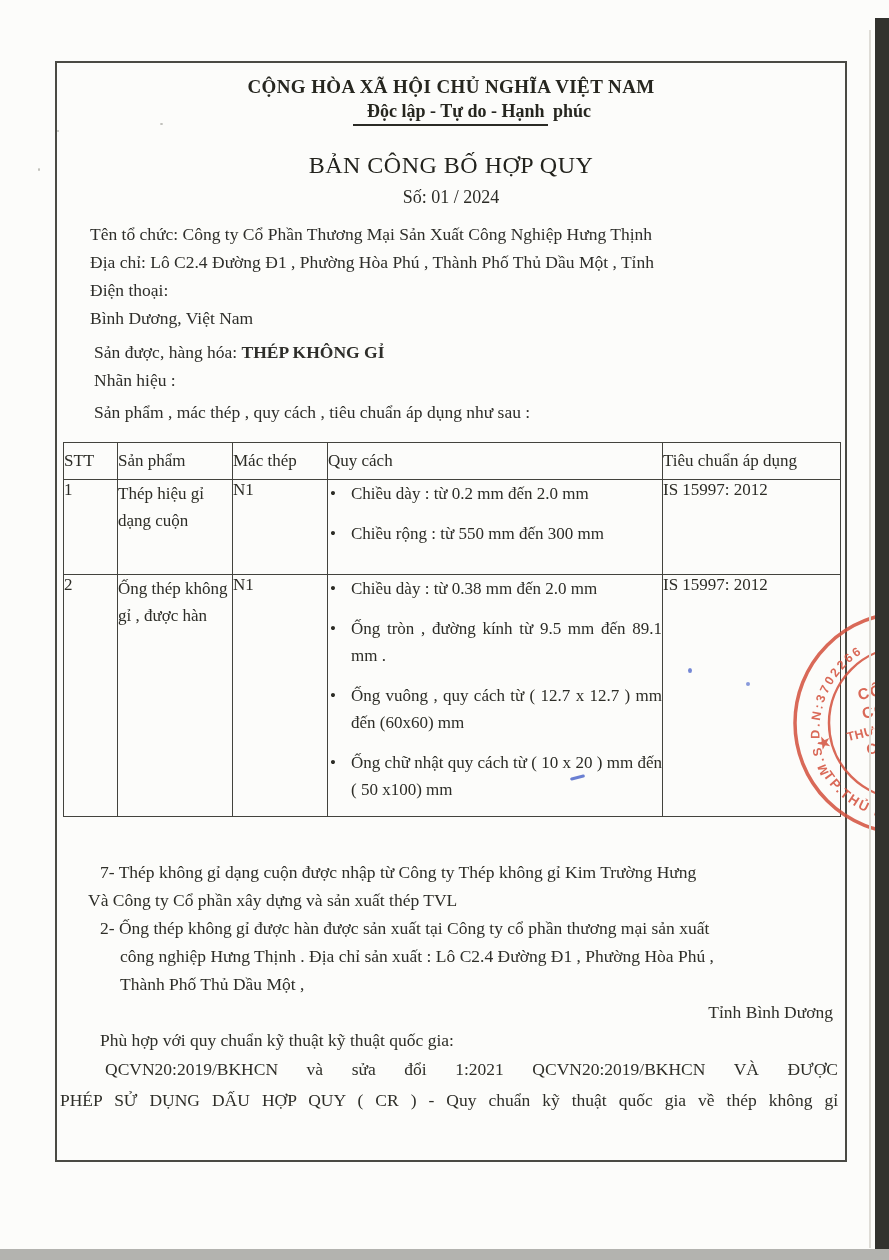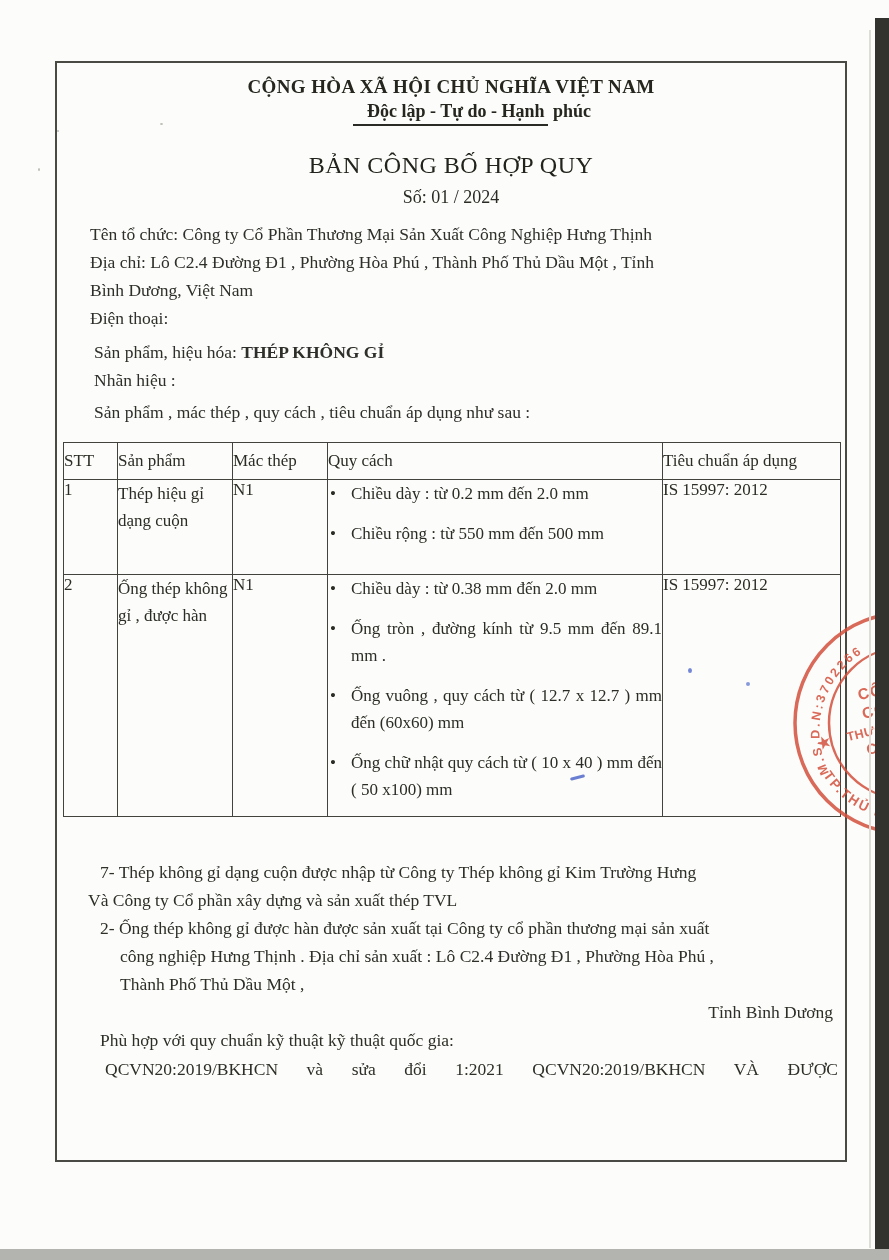--- a/index.html
+++ b/index.html
@@ -119,23 +119,23 @@
     <div class="hdr">
       <div class="republic">CỘNG HÒA XÃ HỘI CHỦ NGHĨA VIỆT NAM</div>
       <div class="motto"><span class="u">Độc lập - Tự do - Hạnh</span><span> phúc</span></div>
       <div class="title">BẢN CÔNG BỐ HỢP QUY</div>
       <div class="docnum">Số: 01 / 2024</div>
     </div>
 
     <div class="info">
       <div class="ln">Tên tổ chức: Công ty Cổ Phần Thương Mại Sản Xuất Công Nghiệp Hưng Thịnh</div>
       <div class="ln">Địa chỉ: Lô C2.4 Đường Đ1 , Phường Hòa Phú , Thành Phố Thủ Dầu Một , Tỉnh</div>
+      <div class="ln">Điện thoại:</div>
       <div class="ln">Bình Dương, Việt Nam</div>
-      <div class="ln">Điện thoại:</div>
-      <div class="ln gap prod"><span>Sản phẩm, hiệu hóa: </span><span class="bold">THÉP KHÔNG GỈ</span></div>
+      <div class="ln gap prod"><span>Sản được, hàng hóa: </span><span class="bold">THÉP KHÔNG GỈ</span></div>
       <div class="ln prod">Nhãn hiệu :</div>
       <div class="ln gap2 prod">Sản phẩm , mác thép , quy cách , tiêu chuẩn áp dụng như sau :</div>
     </div>
 
     <table class="spec">
       <colgroup>
           <col class="c1">
           <col class="c2">
           <col class="c3">
           <col class="c4">
@@ -149,51 +149,52 @@
         <th class="h4">Quy cách</th>
         <th class="h5">Tiêu chuẩn áp dụng</th>
       </tr>
       <tr class="r1">
         <td class="stt">1</td>
         <td class="sp">Thép hiệu gỉ dạng cuộn</td>
         <td class="mac">N1</td>
         <td class="qc">
           <ul class="bullets">
             <li>Chiều dày : từ 0.2 mm đến 2.0 mm</li>
-            <li>Chiều rộng : từ 550 mm đến 500 mm</li>
+            <li>Chiều rộng : từ 550 mm đến 300 mm</li>
           </ul>
         </td>
         <td class="tc">IS 15997: 2012</td>
       </tr>
       <tr class="r2">
         <td class="stt">2</td>
         <td class="sp">Ống thép không gỉ , được hàn</td>
         <td class="mac">N1</td>
         <td class="qc">
           <ul class="bullets">
             <li>Chiều dày : từ 0.38 mm đến 2.0 mm</li>
             <li>Ống tròn , đường kính từ 9.5 mm đến 89.1 mm .</li>
             <li>Ống vuông , quy cách từ ( 12.7 x 12.7 ) mm đến (60x60) mm</li>
-            <li>Ống chữ nhật quy cách từ ( 10 x 40 ) mm đến ( 50 x100) mm</li>
+            <li>Ống chữ nhật quy cách từ ( 10 x 20 ) mm đến ( 50 x100) mm</li>
           </ul>
         </td>
         <td class="tc">IS 15997: 2012</td>
       </tr>
     </tbody>
       </table>
 
     <div class="notes">
       <div class="ln ind-a">7- Thép không gỉ dạng cuộn được nhập từ Công ty Thép không gỉ Kim Trường Hưng</div>
       <div class="ln ind-b">Và Công ty Cổ phần xây dựng và sản xuất thép TVL</div>
       <div class="ln ind-a">2- Ống thép không gỉ được hàn được sản xuất tại Công ty cổ phần thương mại sản xuất</div>
       <div class="ln ind-c">công nghiệp Hưng Thịnh . Địa chỉ sản xuất : Lô C2.4 Đường Đ1 , Phường Hòa Phú ,</div>
       <div class="ln ind-c">Thành Phố Thủ Dầu Một ,</div>
       <div class="ln ind-d">Tỉnh Bình Dương</div>
       <div class="ln ind-a">Phù hợp với quy chuẩn kỹ thuật kỹ thuật quốc gia:</div>
       <div class="ln ind-d jl">QCVN20:2019/BKHCN và sửa đổi 1:2021 QCVN20:2019/BKHCN VÀ ĐƯỢC</div>
+      <div class="ln ind-e jl2">PHÉP SỬ DỤNG DẤU HỢP QUY ( CR ) - Quy chuẩn kỹ thuật quốc gia về thép không gỉ</div>
     </div>
 
   </div>
 
   <div class="stamp-wrap">
     <svg width="260" height="254" viewBox="0 0 260 254">
       <g opacity="0.85">
         <circle cx="135" cy="125" r="110" fill="none" stroke="#d4503c" stroke-width="3.5"></circle>
         <circle cx="135" cy="125" r="76" fill="none" stroke="#d4503c" stroke-width="2.5"></circle>
         <path id="arcTop" d="M 64.5 184 A 93 93 0 0 1 201 61" fill="none"></path>

